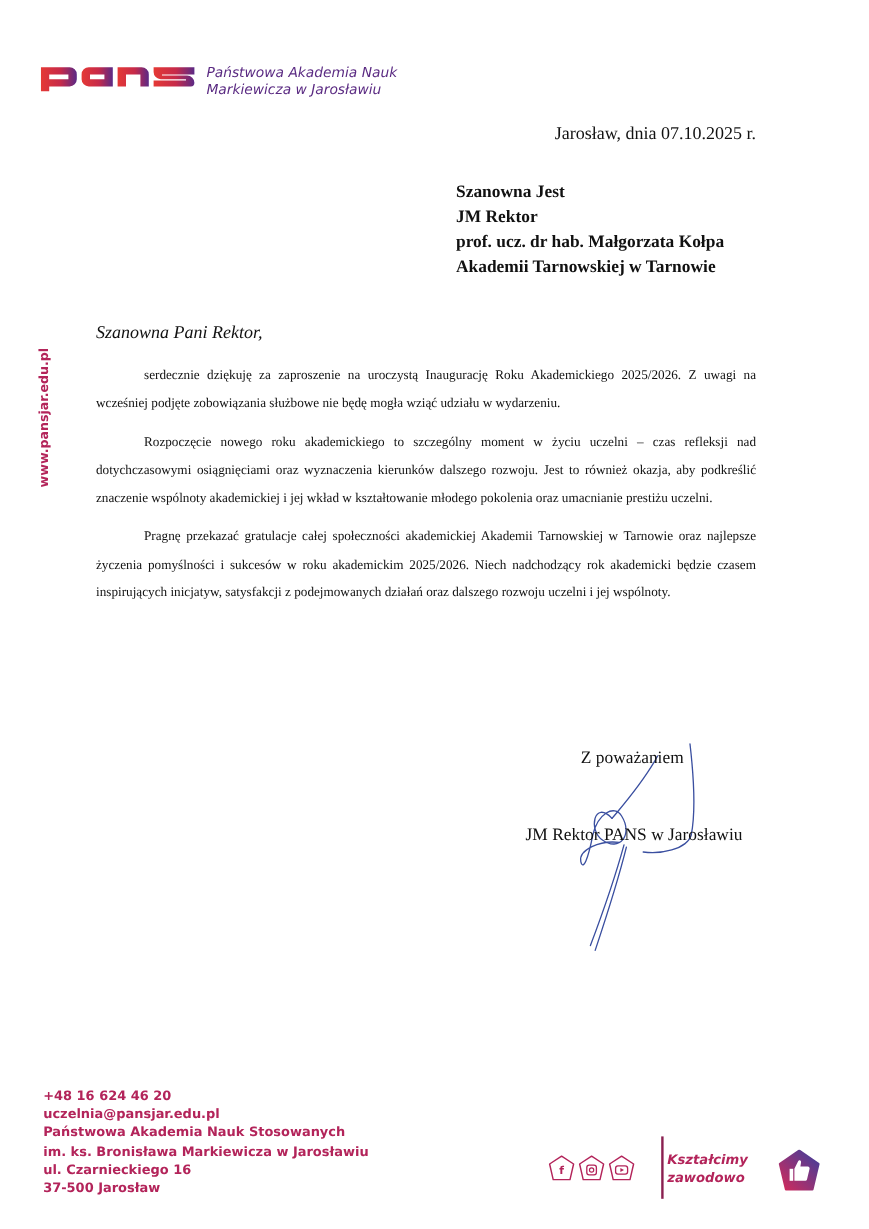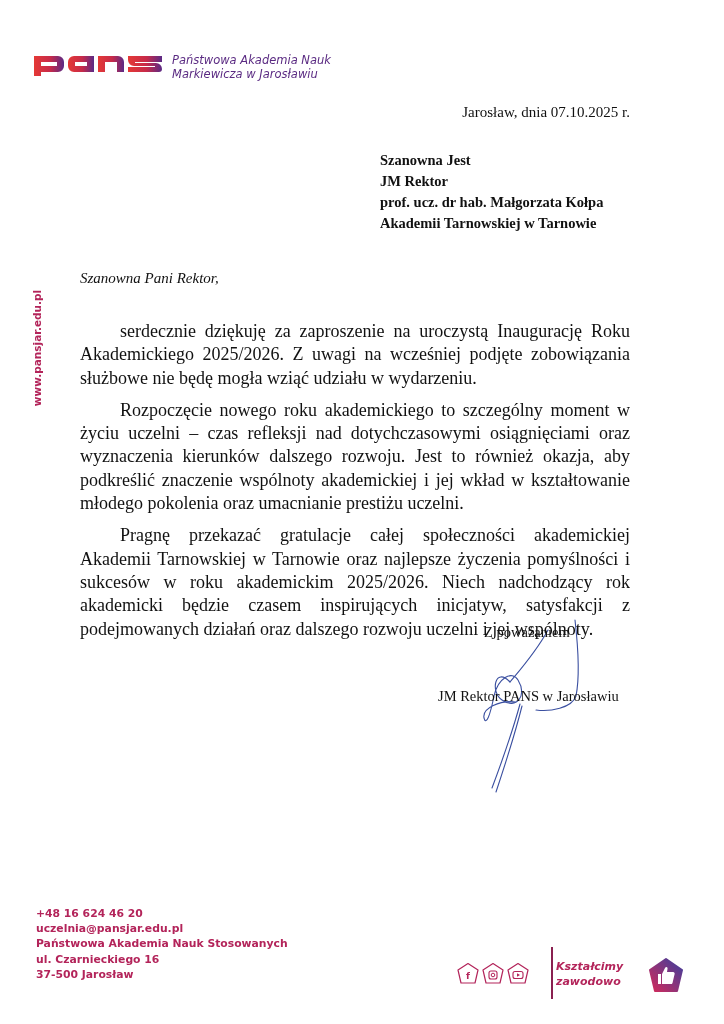--- a/index.html
+++ b/index.html
@@ -5,21 +5,21 @@
   html, body { margin: 0; padding: 0; background: #ffffff; }
   body { width: 724px; height: 1024px; position: relative; overflow: hidden; font-family: "Liberation Serif", serif; color: #111; }
   .abs { position: absolute; }
   .logo-mark { left: 34px; top: 52px; width: 130px; height: 26px; }
   .logo-text { left: 172px; top: 53px; font-family: "DejaVu Sans", sans-serif; font-style: italic; font-size: 11.5px; line-height: 14px; color: #5a2a82; }
   .side-url { left: 22px; top: 300px; width: 30px; height: 95px; }
   .side-url span { position: absolute; left: 50%; top: 50%; transform: translate(-50%,-50%) rotate(-90deg); white-space: nowrap; font-family: "DejaVu Sans", sans-serif; font-weight: bold; font-size: 10.5px; color: #b3245a; }
   .date { right: 94px; top: 104px; font-size: 15px; }
   .addr { left: 380px; top: 150px; font-size: 14.5px; font-weight: bold; line-height: 21px; }
   .salut { left: 80px; top: 270px; font-size: 15px; font-style: italic; }
-  .body-text { left: 80px; top: 320px; width: 550px; font-size: 18px; line-height: 23.3px; text-align: justify; }
+  .body-text { left: 80px; top: 302px; width: 550px; font-size: 11px; line-height: 23.3px; text-align: justify; }
   .body-text p { margin: 0 0 9px 0; text-indent: 40px; }
   .closing { left: 484px; top: 624px; font-size: 14.5px; }
   .signer { left: 438px; top: 688px; font-size: 14.5px; }
   .signature { left: 440px; top: 616px; width: 160px; height: 180px; }
   .footer-contact { left: 36px; top: 906px; font-family: "DejaVu Sans", sans-serif; font-size: 10.8px; line-height: 15.2px; color: #b3245a; font-weight: 600; }
   .social { top: 962px; width: 24px; height: 24px; }
   .divider { left: 551px; top: 947px; width: 2px; height: 52px; background: #8a2050; }
   .slogan { left: 556px; top: 959px; font-family: "DejaVu Sans", sans-serif; font-style: italic; font-weight: bold; font-size: 11px; line-height: 15px; color: #b3245a; }
   .badge { left: 648px; top: 958px; width: 36px; height: 36px; }
 </style>
@@ -81,20 +81,21 @@
   </g>
 </svg>
 
 <div class="abs closing">Z poważaniem</div>
 <div class="abs signer">JM Rektor PANS w Jarosławiu</div>
 
 <div class="abs footer-contact">
   <div>+48 16 624 46 20</div>
   <div>uczelnia@pansjar.edu.pl</div>
   <div>Państwowa Akademia Nauk Stosowanych</div>
+  <div>im. ks. Bronisława Markiewicza w Jarosławiu</div>
   <div>ul. Czarnieckiego 16</div>
   <div>37-500 Jarosław</div>
 </div>
 
 <svg class="abs social" style="left:456px" viewBox="0 0 24 24">
   <path d="M12 1.5 L22 8 L19 21 H5 L2 8 Z" fill="none" stroke="#b3245a" stroke-width="1.2" stroke-linejoin="round"></path>
   <text x="12" y="16.5" text-anchor="middle" font-family="DejaVu Sans, sans-serif" font-weight="bold" font-size="9" fill="#b3245a">f</text>
 </svg>
 <svg class="abs social" style="left:481px" viewBox="0 0 24 24">
   <path d="M12 1.5 L22 8 L19 21 H5 L2 8 Z" fill="none" stroke="#b3245a" stroke-width="1.2" stroke-linejoin="round"></path>

